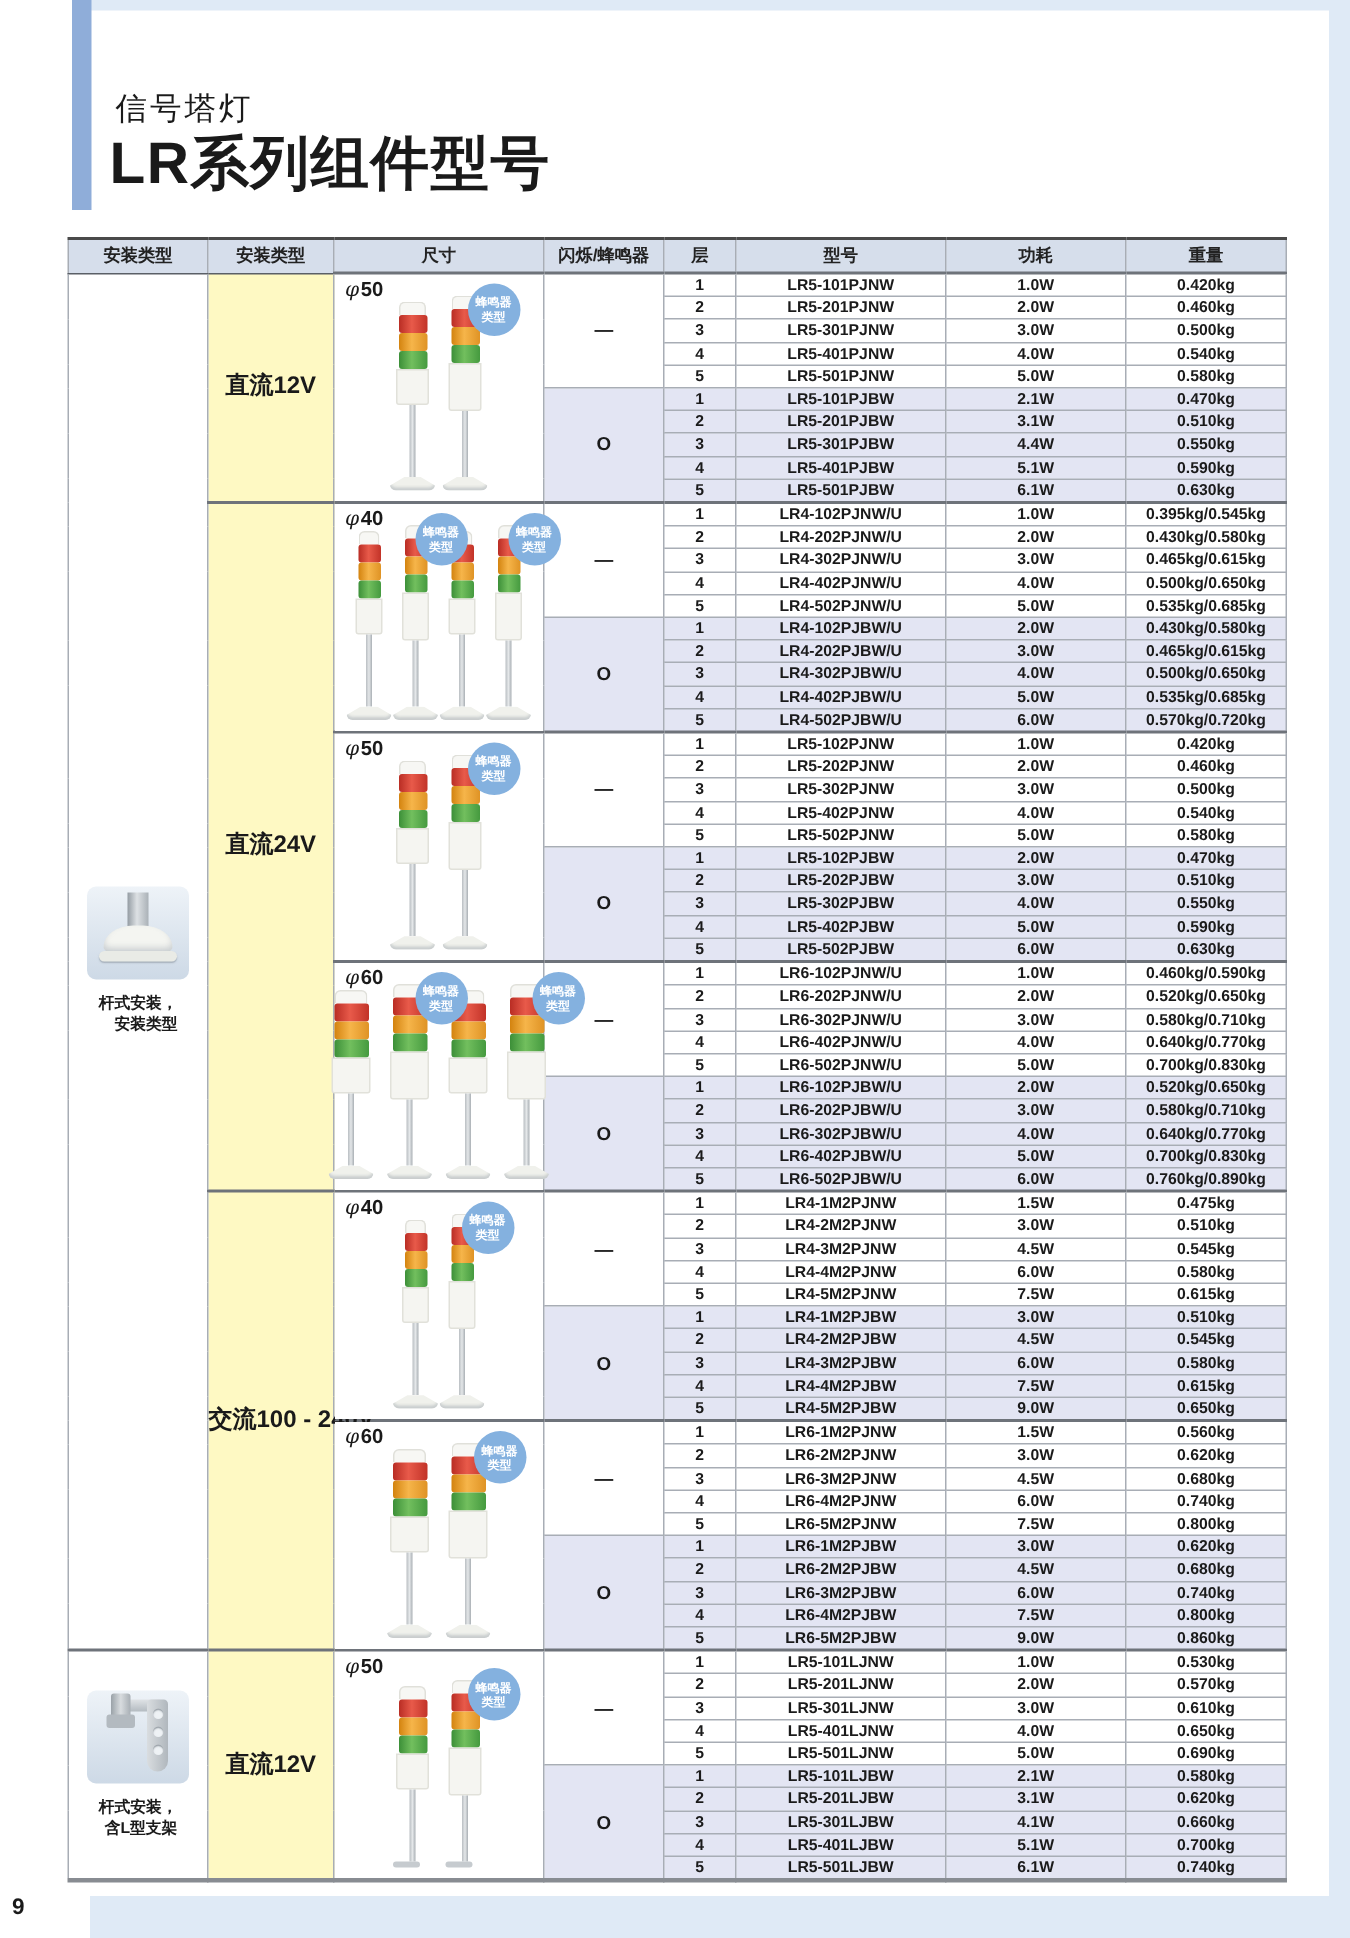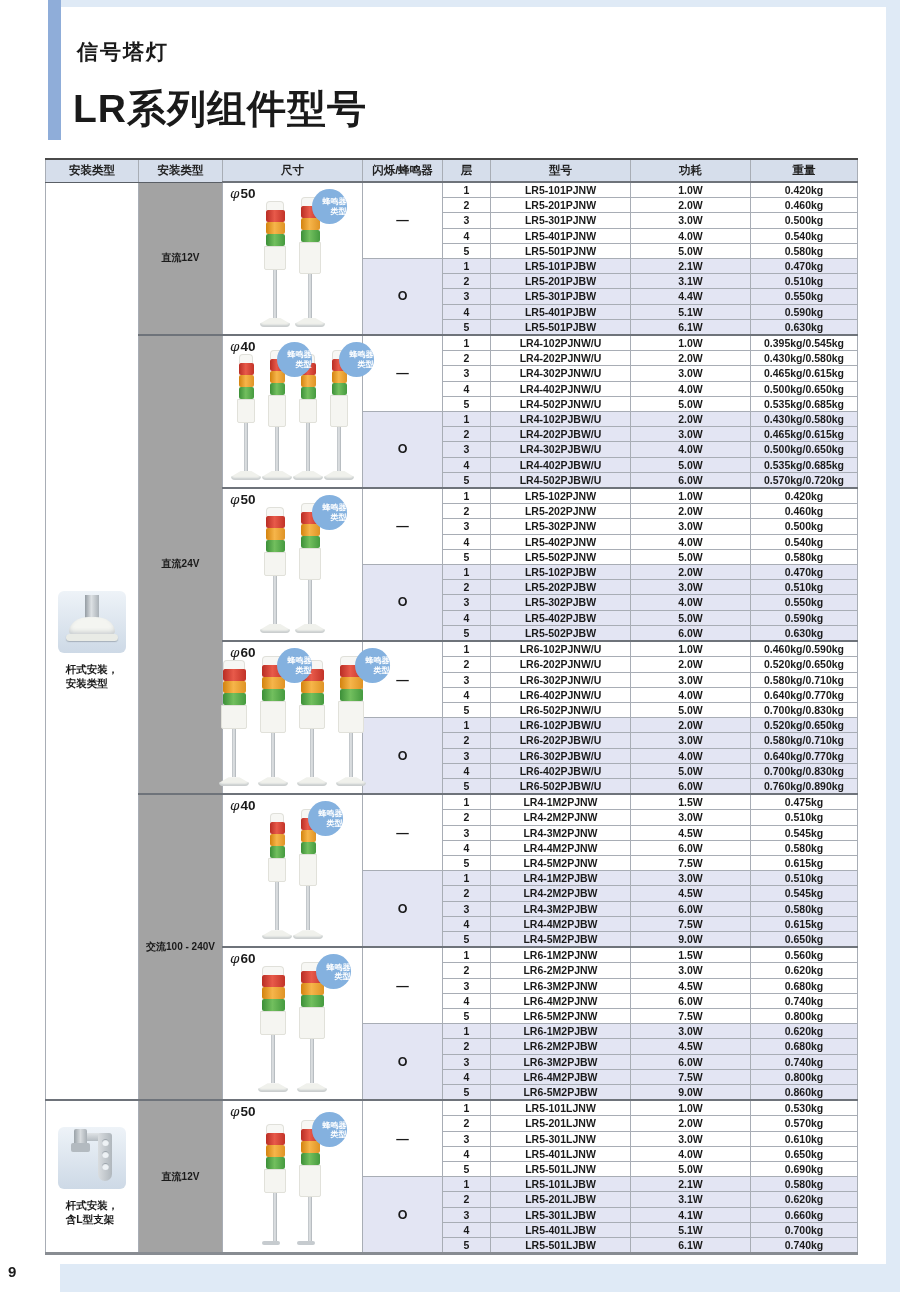--- a/index.html
+++ b/index.html
@@ -6,21 +6,21 @@
   body{
     width:900px;height:1292px;position:relative;background:#ffffff;
     font-family:"Liberation Sans","DejaVu Sans",sans-serif;color:#1a1a1a;
     overflow:hidden;
   }
   
   .m-top{position:absolute;left:60px;right:14px;top:0;height:7px;background:#dfeaf6;}
   .m-right{position:absolute;right:0;top:0;width:14px;height:100%;background:#dfeaf6;}
   .m-bottom{position:absolute;left:60px;right:14px;bottom:0;height:28px;background:#dfeaf6;}
   .accent-bar{position:absolute;left:48px;top:0;width:13px;height:140px;background:#8fadd9;}
-  .cat-title{position:absolute;left:77px;top:38px;font-size:21px;font-weight:700;letter-spacing:2px;text-align:center;}
+  .cat-title{position:absolute;left:77px;top:58px;font-size:21px;font-weight:400;letter-spacing:2px;text-align:center;}
   .main-title{position:absolute;left:73px;top:82px;font-size:39px;font-weight:700;letter-spacing:1px;}
   .page-num{position:absolute;left:8px;top:1263px;font-size:15px;font-weight:700;}
 
   
   .tbl-wrap{position:absolute;left:45px;top:158px;width:812px;}
   table{border-collapse:collapse;table-layout:fixed;width:812px;}
   th,td{border:1px solid #a8adb5;padding:0;}
   thead th{
     height:21px;background:#d6deeb;font-size:11.5px;font-weight:700;color:#222;
     border-top:2.5px solid #4a4a4a;border-bottom:1.5px solid #5a5f66;text-align:center;
@@ -40,44 +40,44 @@
     background:linear-gradient(90deg,#949ca3,#dde1e4 45%,#aab1b7);}
   .disc-dome{position:absolute;left:11px;top:26px;width:46px;height:18px;background:#f4f5f1;
     border-radius:22px 22px 6px 6px/16px 16px 4px 4px;box-shadow:inset 0 -3px 4px rgba(150,160,170,.45);}
   .disc-plate{position:absolute;left:8px;top:43px;width:52px;height:7px;background:#e9ebe6;border-radius:4px;
     box-shadow:0 1px 1px rgba(120,130,140,.5);}
   .lb-pole{position:absolute;left:16px;top:2px;width:13px;height:16px;background:linear-gradient(90deg,#9aa2a8,#d8dcdf,#a8afb5);border-radius:2px;}
   .lb-nut{position:absolute;left:13px;top:16px;width:19px;height:9px;background:#b3bac0;border-radius:2px;}
   .lb-arm{position:absolute;left:22px;top:6px;width:28px;height:8px;background:linear-gradient(180deg,#dfe3e6,#b4bbc1);border-radius:2px;}
   .lb-plate{position:absolute;left:40px;top:6px;width:14px;height:48px;background:linear-gradient(90deg,#d9dde0,#b0b7bd);border-radius:3px 3px 7px 7px;}
   .lb-hole{position:absolute;left:44px;width:7px;height:7px;border-radius:50%;background:#eef2f5;box-shadow:inset 0 1px 1px rgba(90,100,110,.6);}
-  .mount-caption{font-size:10.5px;font-weight:700;line-height:1.4;text-align:left;}
+  .mount-caption{font-size:10.5px;font-weight:700;line-height:1.4;text-align:right;}
 
-  td.volt-cell{font-size:10px;font-weight:700;white-space:nowrap;background:#a3a3a3;}
+  td.volt-cell{font-size:16px;font-weight:700;white-space:nowrap;background:#fef9c3;}
 
   
   td.size-cell{position:relative;background:#fff;}
   .size-label{position:absolute;left:7px;top:3px;font-size:13.5px;font-weight:600;z-index:3;}
   .size-label i{font-style:italic;font-family:"DejaVu Serif",serif;font-weight:400;margin-right:1px;}
   .towers{position:absolute;left:0;right:0;bottom:7px;display:flex;align-items:flex-end;justify-content:center;gap:16px;}
   .tower{position:relative;display:flex;flex-direction:column;align-items:center;width:var(--lw);}
   .cap{width:calc(var(--lw) - 3px);height:8px;background:#f7f7f4;border:1px solid #e0e0da;border-bottom:none;border-radius:4px 4px 0 0;}
   .lens{width:var(--lw);height:12px;}
   .lens.red{background:linear-gradient(90deg,#b92d24,#e85a4a 45%,#c23328);border-radius:2px;}
   .lens.amber{background:linear-gradient(90deg,#d3830f,#f6b54a 45%,#df9325);border-radius:2px;}
   .lens.green{background:linear-gradient(90deg,#3c8f38,#72bf5e 45%,#459a3f);border-radius:2px;}
   .tbody-part{width:calc(var(--lw) + 1px);height:22px;background:#f5f5f1;border:1px solid #e1e1da;border-radius:0 0 2px 2px;}
   .tower.tall .tbody-part{height:30px;}
   .pole{width:4px;height:48px;background:linear-gradient(90deg,#b9bec2,#e4e7e9,#a9afb4);}
   .tower.tall .pole{height:44px;}
   .base-disc{width:30px;height:9px;background:#f0f1ec;clip-path:polygon(32% 0,68% 0,100% 62%,100% 100%,0 100%,0 62%);
     border-radius:0 0 4px 4px;box-shadow:inset 0 -2px 2px rgba(140,150,160,.4);}
   .base-foot{width:18px;height:4px;background:#c6cbcf;border-radius:2px;margin-left:-8px;}
   .balloon{position:absolute;top:-8px;right:-27px;width:35px;height:35px;border-radius:50%;background:#84b1df;
-    color:#fff;display:flex;flex-direction:column;align-items:flex-end;justify-content:center;
+    color:#fff;display:flex;flex-direction:column;align-items:center;justify-content:center;
     font-size:8px;line-height:1.15;z-index:2;font-weight:600;}
 
   
   td.flash-cell{font-size:12.5px;font-weight:600;}
 </style>
 </head>
 <body>
 
 <div class="m-top"></div>
 <div class="m-right"></div>

